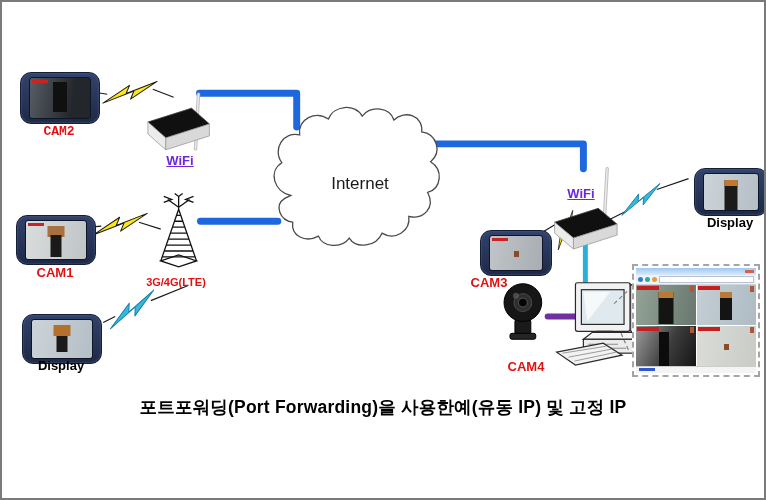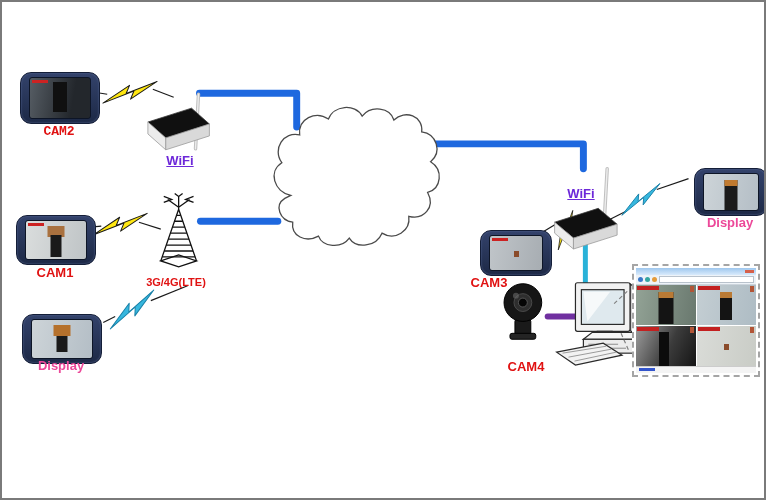--- a/index.html
+++ b/index.html
@@ -28,21 +28,21 @@
   .box-brown{position:absolute;left:50%;top:5px;transform:translateX(-50%);
     width:17px;height:11px;background:#a9713f;}
   .pillar{position:absolute;left:50%;top:14px;transform:translateX(-50%);
     width:11px;height:22px;background:#1a1a1a;}
   .batt9v{position:absolute;left:50%;top:6px;transform:translateX(-50%);
     width:13px;height:24px;background:#1b1b1b;border-top:6px solid #c07a30;}
   .speck{position:absolute;left:46%;top:45%;width:5px;height:6px;background:#8a4b2a;}
   
   .lbl{position:absolute;text-align:center;font-weight:bold;font-size:13px;}
   .lbl-red{color:#e01212;}
-  .lbl-blue{color:#ec4899;}
+  .lbl-blue{color:#000000;}
   .lbl-black{color:#6d28d9;text-decoration:underline;}
   #internet-label{position:absolute;left:298px;top:172px;width:120px;text-align:center;
     font-size:17px;font-weight:normal;color:#1a1a1a;}
   #router-note{position:absolute;left:598px;top:226px;width:76px;text-align:center;
     font-size:10.5px;font-weight:bold;color:#2b2b2b;line-height:13px;}
   #caption{position:absolute;left:0;top:393px;width:100%;text-align:center;
     font-size:17.5px;font-weight:bold;color:#000;letter-spacing:.2px;}
   
   #browser-box{
     position:absolute;left:630px;top:262px;width:128px;height:113px;
@@ -210,22 +210,24 @@
   <div class="lbl lbl-red" style="left:18px;top:122px;width:78px;font-family:Liberation Mono, monospace;">CAM2</div>
   <div class="lbl lbl-black" style="left:147px;top:151px;width:62px;">WiFi</div>
   <div class="lbl lbl-red" style="left:14px;top:263px;width:78px;">CAM1</div>
   <div class="lbl lbl-red" style="left:126px;top:274px;width:96px;font-size:11px;text-align:center;">3G/4G(LTE)</div>
   <div class="lbl lbl-blue" style="left:20px;top:356px;width:78px;">Display</div>
   <div class="lbl lbl-black" style="left:553px;top:184px;width:52px;">WiFi</div>
   <div class="lbl lbl-blue" style="left:692px;top:213px;width:72px;">Display</div>
   <div class="lbl lbl-red" style="left:452px;top:273px;width:70px;">CAM3</div>
   <div class="lbl lbl-red" style="left:500px;top:357px;width:48px;">CAM4</div>
 
-
-
+  <div id="internet-label">Internet</div>
+
+
+  <div id="caption">포트포워딩(Port Forwarding)을 사용한예(유동 IP) 및 고정 IP</div>
 
   <div id="browser-box">
     <div id="browser-titlebar">
       <div class="win-dot"></div>
     </div>
     <div id="browser-toolbar">
       <div class="tb-circle tb-blue"></div>
       <div class="tb-circle tb-teal"></div>
       <div class="tb-circle tb-orange"></div>
       <div id="address-bar"></div>

